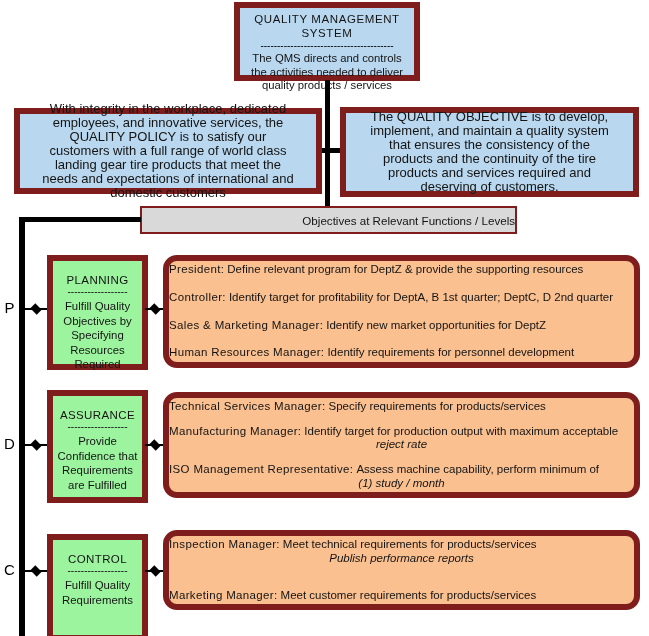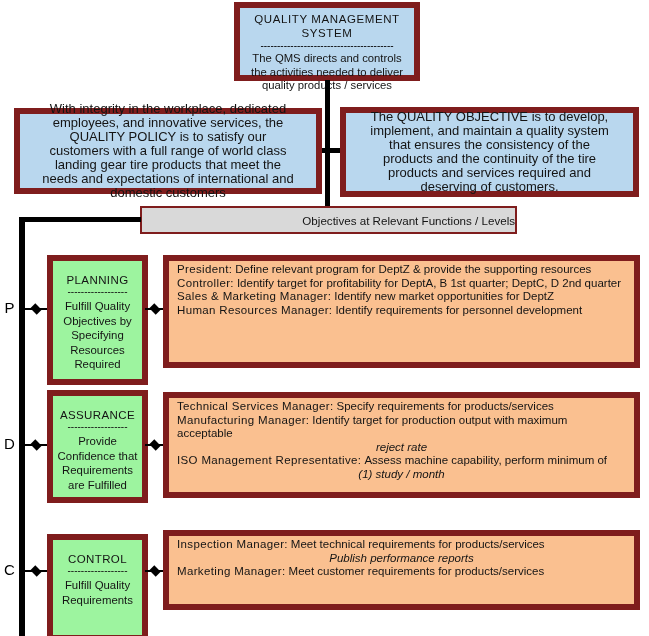--- a/index.html
+++ b/index.html
@@ -47,21 +47,21 @@
   .dlink::after  { content:""; position:absolute; left:50%; top:50%; width:9px; height:9px;
                    background:#000; transform:translate(-50%,-50%) rotate(45deg) scaleY(.78); }
 
   
   .phase-box { text-align:center; padding-top:13px; }
   .phase-title { font-size:11.5px; letter-spacing:.4px; }
   .phase-divider { font-size:10px; line-height:12px; overflow:hidden; white-space:nowrap; }
   .phase-desc { font-size:11.4px; line-height:14.6px; padding:1px 3px 0; }
 
   
-  .obj-box { display:flex; flex-direction:column; justify-content:flex-start; padding:2px 8px; }
+  .obj-box { display:flex; flex-direction:column; justify-content:space-between; padding:2px 0;border-radius:14px; }
   .obj-item { font-size:11.5px; line-height:13.5px; }
   .obj-role { letter-spacing:.35px; }
   .obj-text { margin-left:3px; }
   .obj-cont { text-align:center;font-style:italic; }
 </style>
 </head>
 <body>
 
 <div class="canvas">
 
@@ -85,21 +85,21 @@
 
   <div class="box gray functions-bar">
     <span>Objectives at Relevant Functions / Levels</span>
   </div>
 
   <div class="conn h-elbow"></div>
   <div class="conn v-spine"></div>
 
   <div class="phase-letter" style="top:299px;">P</div>
   <div class="dlink" style="left:24px; top:303px; width:24px;"></div>
-  <div class="box green phase-box" style="left:47px; top:255px; width:101px; height:130px;">
+  <div class="box green phase-box" style="left:47px; top:255px; width:101px; height:115px;">
     <div class="phase-title">PLANNING</div>
     <div class="phase-divider">------------------</div>
     <div class="phase-desc">Fulfill Quality Objectives by Specifying Resources Required</div>
   </div>
   <div class="dlink" style="left:145px; top:303px; width:20px;"></div>
   <div class="box orange obj-box" style="left:163px; top:255px; width:477px; height:113px;">
     <div class="obj-item">
       <span class="obj-role">President:</span><span class="obj-text">Define relevant program for DeptZ &amp; provide the supporting resources</span>
     </div>
     <div class="obj-item">

